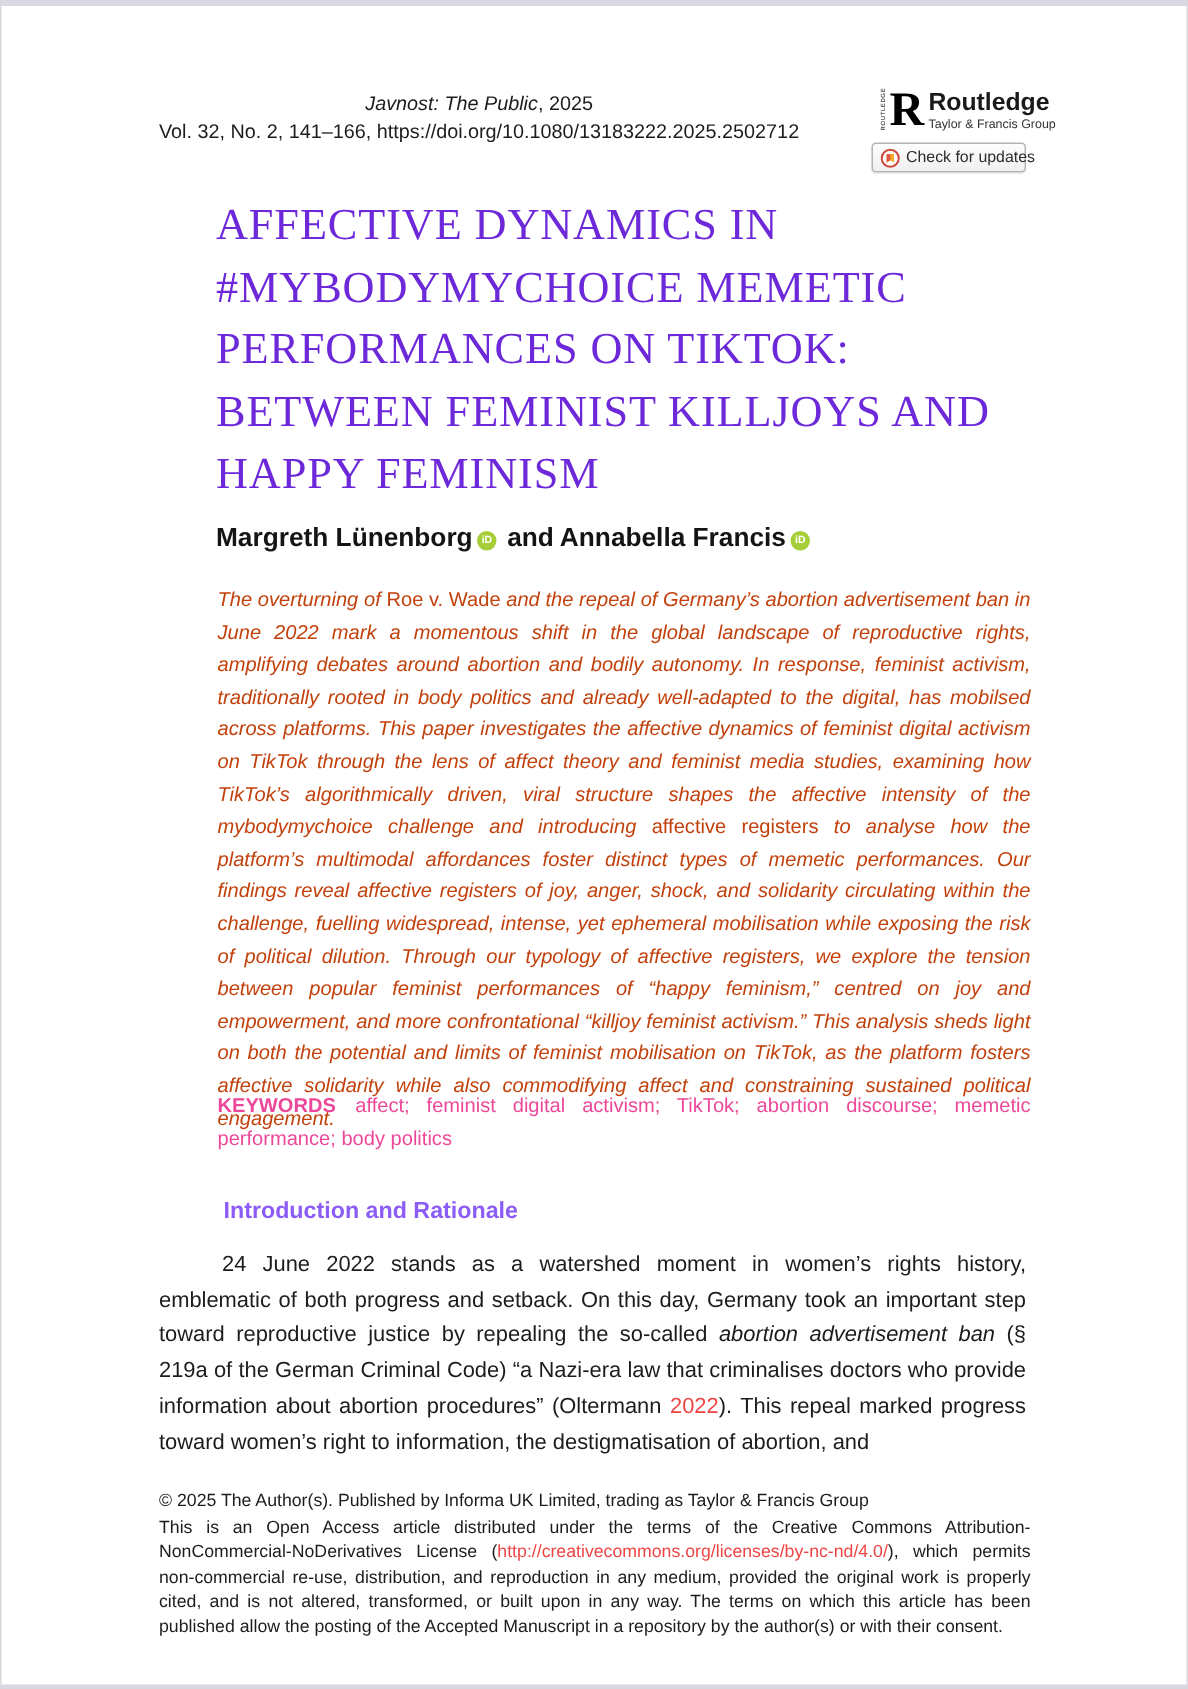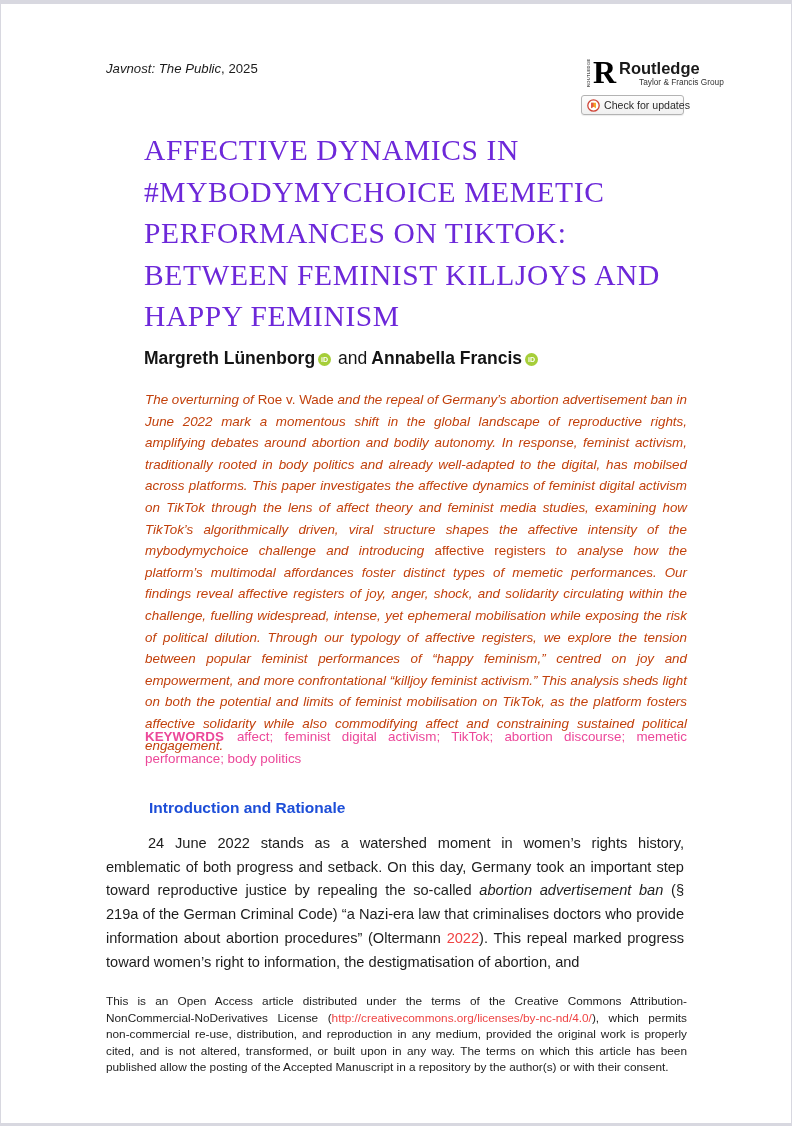--- a/index.html
+++ b/index.html
@@ -19,61 +19,62 @@
   
   .journal-info{position:absolute;left:105px;top:55px;font-size:13.2px;line-height:19px;color:#1c1c1c;text-align:center;}
   .journal-info .jtitle{font-style:italic;}
   
   .logo{position:absolute;left:588px;top:53px;display:flex;align-items:flex-start;}
   .logo-mark{position:relative;width:24px;height:32px;margin-right:6px;}
   .logo-mark .big-r{font-family:"Liberation Serif", serif;font-weight:700;font-size:32px;line-height:30px;color:#000;position:absolute;left:4px;top:0;}
   .logo-mark .vert{position:absolute;left:-3px;top:2px;font-size:4px;letter-spacing:.4px;color:#000;transform:rotate(-90deg);transform-origin:left top;writing-mode:horizontal-tb;width:28px;text-align:center;top:30px;}
   .logo-text{padding-top:3px;}
   .logo-name{font-size:16.5px;font-weight:600;color:#1a1a1a;line-height:17px;}
-  .logo-group{font-size:8.3px;color:#333;line-height:10px;margin-left:20px;}
+  .logo-group{font-size:8.3px;color:#333;line-height:10px;}
   
   .check-btn{position:absolute;left:580px;top:91px;width:103px;height:20px;box-sizing:border-box;
     border:1px solid #b3b3b3;border-radius:3px;background:linear-gradient(#fdfdfd,#f0f0f0);
     display:flex;align-items:center;padding:0 5px;cursor:pointer;box-shadow:0 1px 1px rgba(0,0,0,.08);}
   .check-btn .cm{width:13px;height:13px;margin-right:4px;flex:0 0 auto;}
   .check-btn .lbl{font-size:10.6px;color:#2b2b2b;white-space:nowrap;}
   
   .title{position:absolute;left:143px;top:126px;width:535px;
     font-family:"Liberation Serif", serif;font-weight:400;
     font-size:29.5px;line-height:41.5px;letter-spacing:.6px;color:#6d28d9;}
   
   .authors{position:absolute;left:143px;top:344px;font-size:17.5px;font-weight:700;color:#141414;}
   .orcid{display:inline-block;width:13px;height:13px;border-radius:50%;background:#a6ce39;color:#fff;
     font-size:7px;font-weight:700;text-align:center;line-height:13px;vertical-align:2px;margin:0 3px;}
-  .and-sep{font-weight:400;margin:0 4px;}
+  .and-sep{font-weight:700;margin:0 4px;}
   
   .abstract{position:absolute;left:144px;top:385px;width:542px;
     font-style:italic;font-size:13.4px;line-height:21.6px;text-align:justify;color:#c2410c;}
   .abstract .roman{font-style:normal;}
   
   .keywords{position:absolute;left:144px;top:722px;width:542px;font-size:13.4px;line-height:21.6px;text-align:justify;color:#ec4899;}
   .keywords .kw-label{font-weight:700;margin-right:13px;font-style:normal;}
   
-  .sec-heading{position:absolute;left:148px;top:795px;font-size:15.5px;font-weight:700;color:#1d4ed8;}
+  .sec-heading{position:absolute;left:148px;top:795px;font-size:15.5px;font-weight:700;color:#8b5cf6;}
   
   .body-par{position:absolute;left:105px;top:828px;width:578px;
     font-size:14.6px;line-height:23.7px;text-align:justify;color:#1c1c1c;text-indent:42px;}
   .body-par .ital{font-style:italic;}
   a.cite-link, a.url-link{color:#ef4444;text-decoration:none;}
   
   .footer{position:absolute;left:105px;top:988px;width:581px;font-size:11.8px;line-height:16.6px;color:#1c1c1c;}
   .footer .lic{text-align:justify;margin-top:1px;}
 </style>
 </head>
 <body>
 
 <div class="page">
 
   <div class="journal-info">
     <div><span class="jtitle">Javnost: The Public</span><span>, 2025</span></div>
+    <div>Vol. 32, No. 2, 141–166, https://doi.org/10.1080/13183222.2025.2502712</div>
   </div>
 
   <div class="logo">
     <div class="logo-mark">
       <span class="vert">ROUTLEDGE</span>
       <span class="big-r">R</span>
     </div>
     <div class="logo-text">
       <div class="logo-name">Routledge</div>
       <div class="logo-group">Taylor &amp; Francis Group</div>
@@ -103,18 +104,19 @@
     <span class="kw-label">KEYWORDS</span><span>affect; feminist digital activism; TikTok; abortion discourse; memetic performance; body politics</span>
   </div>
 
   <h2 class="sec-heading" style="margin:0;">Introduction and Rationale</h2>
 
   <div class="body-par">
     <span>24 June 2022 stands as a watershed moment in women’s rights history, emblematic of both progress and setback. On this day, Germany took an important step toward reproductive justice by repealing the so-called </span><span class="ital">abortion advertisement ban</span><span> (§ 219a of the German Criminal Code) “a Nazi-era law that criminalises doctors who provide information about abortion procedures” (Oltermann </span><a href="#" class="cite-link">2022</a><span>). This repeal marked progress toward women’s right to information, the destigmatisation of abortion, and</span>
   </div>
 
   <div class="footer">
+    <div>© 2025 The Author(s). Published by Informa UK Limited, trading as Taylor &amp; Francis Group</div>
     <div class="lic">
       <span>This is an Open Access article distributed under the terms of the Creative Commons Attribution-NonCommercial-NoDerivatives License (</span><a href="#" class="url-link">http://creativecommons.org/licenses/by-nc-nd/4.0/</a><span>), which permits non-commercial re-use, distribution, and reproduction in any medium, provided the original work is properly cited, and is not altered, transformed, or built upon in any way. The terms on which this article has been published allow the posting of the Accepted Manuscript in a repository by the author(s) or with their consent.</span>
     </div>
   </div>
 
 </div>
 
 </body></html>

